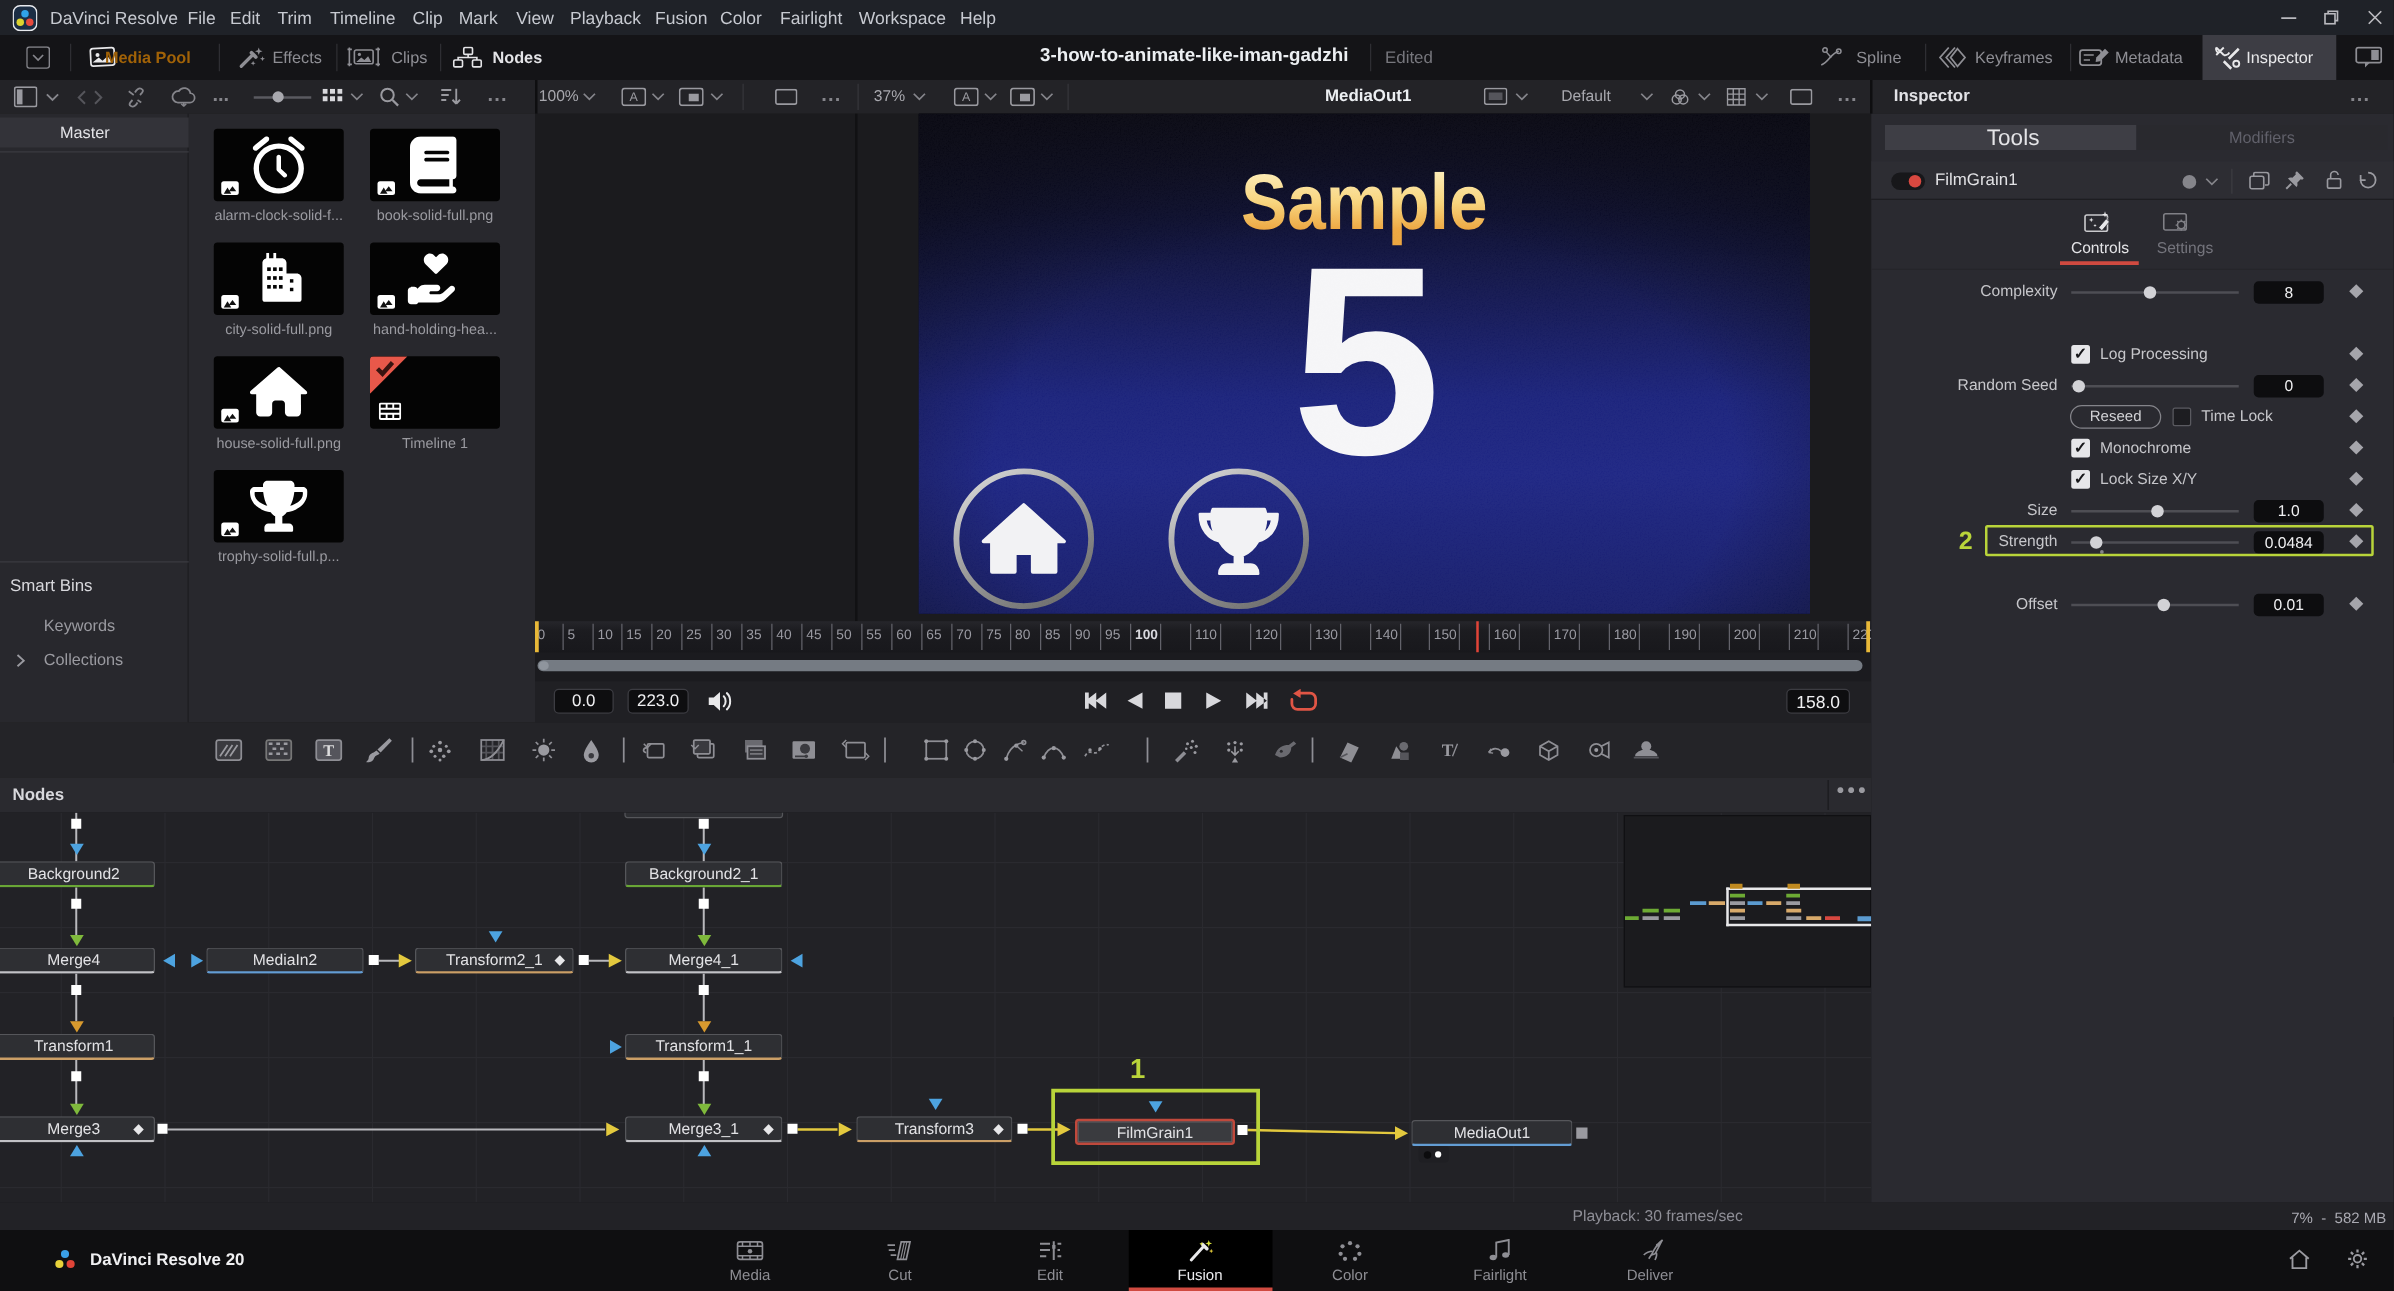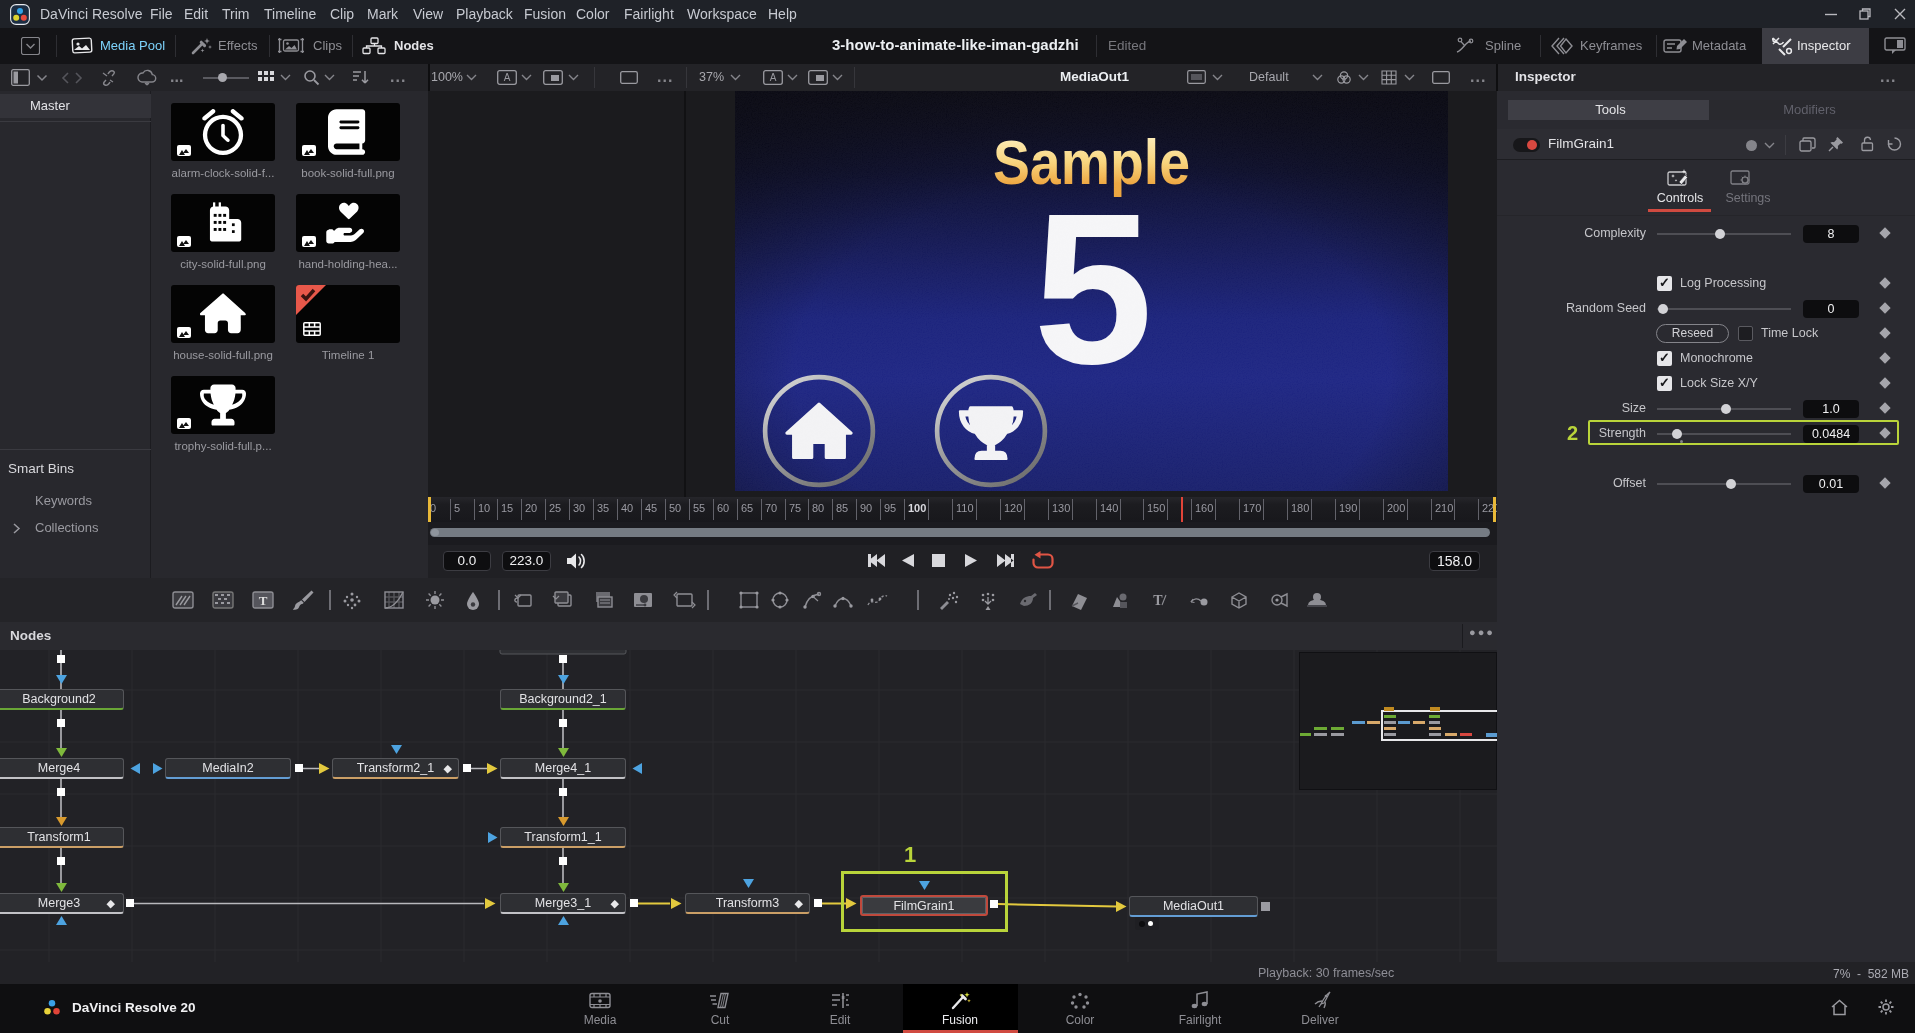--- a/index.html
+++ b/index.html
@@ -94,21 +94,21 @@
     <svg class="abs" style="left:21px;top:9px" width="19" height="18" viewBox="0 0 19 18">
         <rect x="0.5" y="0.5" width="18" height="17" rx="2" fill="none" stroke="#85858b" stroke-width="1.2"></rect>
         <path d="M5.5 7 L9.5 11 L13.5 7" fill="none" stroke="#85858b" stroke-width="1.4"></path>
       </svg>
     <div class="sep" style="left:56px"></div>
     <svg class="abs" style="left:68px;top:8px" width="26" height="20" viewBox="0 0 26 20">
         <rect x="4.5" y="2.5" width="19" height="14" rx="2" fill="none" stroke="#e8e8ea" stroke-width="1.4" transform="rotate(-3 14 9)"></rect>
         <circle cx="10" cy="8" r="1.6" fill="#e8e8ea"></circle>
         <path d="M6 14 L11 10 L14 12.5 L18 9 L22 14 Z" fill="#e8e8ea"></path>
       </svg>
-    <span class="abs" style="left:100px;top:10px;color:#7dd3fc;font-weight:normal">Media Pool</span>
+    <span class="abs" style="left:84px;top:10px;color:#a16207;font-weight:bold">Media Pool</span>
     <div class="sep" style="left:175px"></div>
     <svg class="abs" style="left:189px;top:8px" width="24" height="20" viewBox="0 0 24 20">
         <path d="M4 17 L13 8" stroke="#8e8e94" stroke-width="2.6" stroke-linecap="round"></path>
         <path d="M12.2 6.2 L15.6 9.6" stroke="#8e8e94" stroke-width="3" stroke-linecap="round"></path>
         <path d="M18 2 l0.8 2.2 L21 5 l-2.2 0.8 L18 8 l-0.8-2.2 L15 5 l2.2-0.8 Z" fill="#8e8e94"></path>
         <path d="M21 9 l0.5 1.4 L23 11 l-1.5 0.6 L21 13 l-0.5-1.4 L19 11 l1.5-0.6 Z" fill="#8e8e94"></path>
         <path d="M13.5 12.5 l0.5 1.4 1.5 0.6 -1.5 0.6 -0.5 1.4 -0.5-1.4 -1.5-0.6 1.5-0.6 Z" fill="#8e8e94"></path>
       </svg>
     <span class="abs" style="left:218px;top:10px">Effects</span>
     <div class="sep" style="left:269px"></div>
@@ -289,21 +289,21 @@
         <rect x="0.7" y="0.7" width="16.6" height="11.6" rx="1.5" fill="none" stroke="#9a9aa0" stroke-width="1.3"></rect>
       </svg>
     <span class="abs" style="left:1470px;top:4px;color:#85858b;font-weight:bold;letter-spacing:1px">...</span>
 
     <span class="abs" style="left:1515px;top:5px;color:#e2e2e6;font-weight:bold;font-size:13.5px">Inspector</span>
     <span class="abs" style="left:1880px;top:4px;color:#85858b;font-weight:bold;letter-spacing:1px">...</span>
   </div>
   <div class="abs" id="mediapanel">
 
     <div class="abs" style="left:0;top:0;width:151px;height:487px;background:#28282d;border-right:1px solid #1c1c20"></div>
-    <div class="abs" style="left:0;top:3px;width:151px;height:24px;background:#333339;color:#e2e2e6;font-size:13px;padding:4px 0 0 30px">Master</div>
+    <div class="abs" style="left:0;top:3px;width:151px;height:24px;background:#333339;color:#e2e2e6;font-size:13px;padding:4px 0 0 48px">Master</div>
     <div class="abs" style="left:0;top:30px;width:151px;height:1px;background:#3a3a40"></div>
     <div class="abs" style="left:0;top:358px;width:151px;height:1px;background:#3a3a40"></div>
     <div class="abs" style="left:8px;top:370px;color:#d8d8dc;font-size:13.5px">Smart Bins</div>
     <div class="abs" style="left:35px;top:402px;color:#9a9aa0;font-size:13px">Keywords</div>
     <svg class="abs" style="left:12px;top:432px" width="9" height="11" viewBox="0 0 9 11">
         <path d="M2 1 L7 5.5 L2 10" fill="none" stroke="#9a9aa0" stroke-width="1.5"></path>
       </svg>
     <div class="abs" style="left:35px;top:429px;color:#9a9aa0;font-size:13px">Collections</div>
 
     <div class="thumb" style="left:171px;top:12px">
@@ -804,21 +804,21 @@
       <div class="mm" style="left:129px;top:62px;width:11px;background:#6daa34"></div>
       <div class="mm" style="left:129px;top:68px;width:11px;background:#9a9aa0"></div>
       <div class="mm" style="left:129px;top:74px;width:12px;background:#d8a96a"></div>
       <div class="mm" style="left:129px;top:80px;width:12px;background:#9a9aa0"></div>
       <div class="mm" style="left:145px;top:80px;width:12px;background:#d8a96a"></div>
       <div class="mm" style="left:160px;top:80px;width:12px;background:#d84840"></div>
       <div class="mm" style="left:186px;top:80px;width:12px;background:#5b9bd0;height:4px"></div>
     </div>
   </div>
   <div class="abs" id="inspector">
-    <div class="abs" style="left:11px;top:9px;width:205px;height:20px;background:#3e3e45;color:#e4e4e7;font-size:13px;text-align:center;line-height:20px">Tools</div>
+    <div class="abs" style="left:11px;top:9px;width:205px;height:20px;background:#3e3e45;color:#e4e4e7;font-size:18px;text-align:center;line-height:20px">Tools</div>
     <div class="abs" style="left:212px;top:9px;width:201px;height:20px;background:#29292e;color:#60606a;font-size:13px;text-align:center;line-height:20px">Modifiers</div>
 
     <div class="abs" style="left:0;top:38px;width:418px;height:30px;background:#2d2d33"></div>
     <div class="abs" style="left:16px;top:47px;width:27px;height:14px;background:#17171a;border-radius:7px">
       <span class="abs" style="left:14px;top:2px;width:10px;height:10px;border-radius:50%;background:#d84840"></span>
     </div>
     <span class="abs" style="left:51px;top:45px;color:#e2e2e5;font-size:13.5px">FilmGrain1</span>
     <span class="abs" style="left:249px;top:49px;width:11px;height:11px;border-radius:50%;background:#85858b"></span>
     <svg class="abs" style="left:267px;top:51px" width="11" height="7" viewBox="0 0 11 7">
         <path d="M1 1 L5.5 5.5 L10 1" fill="none" stroke="#85858b" stroke-width="1.4"></path>

